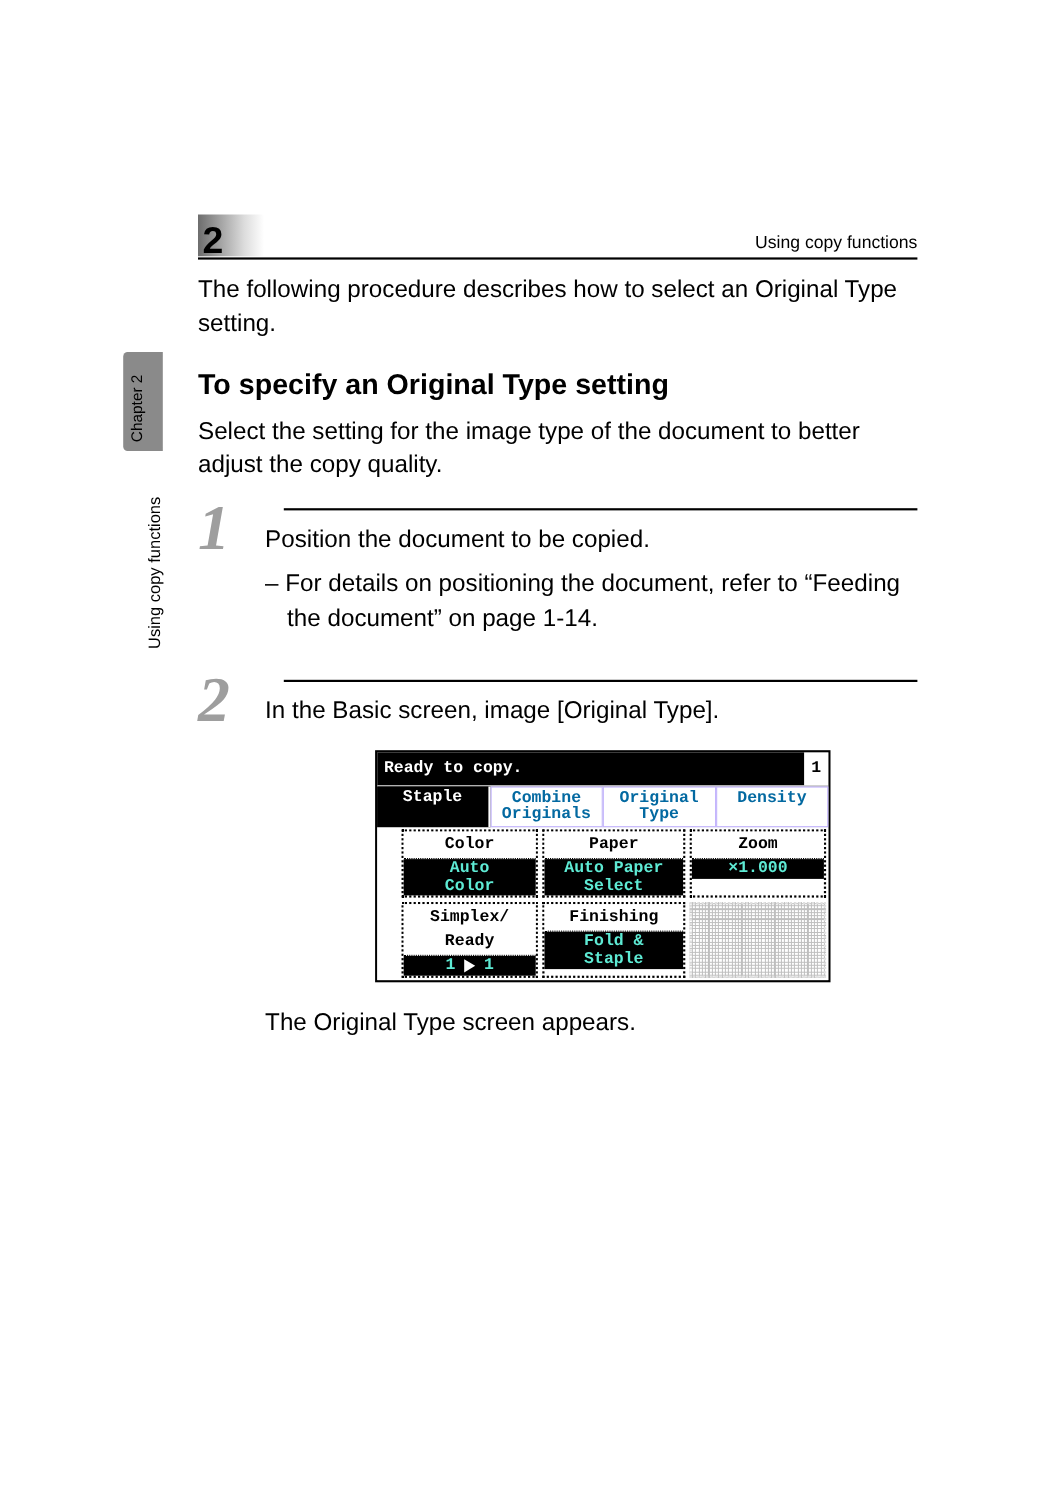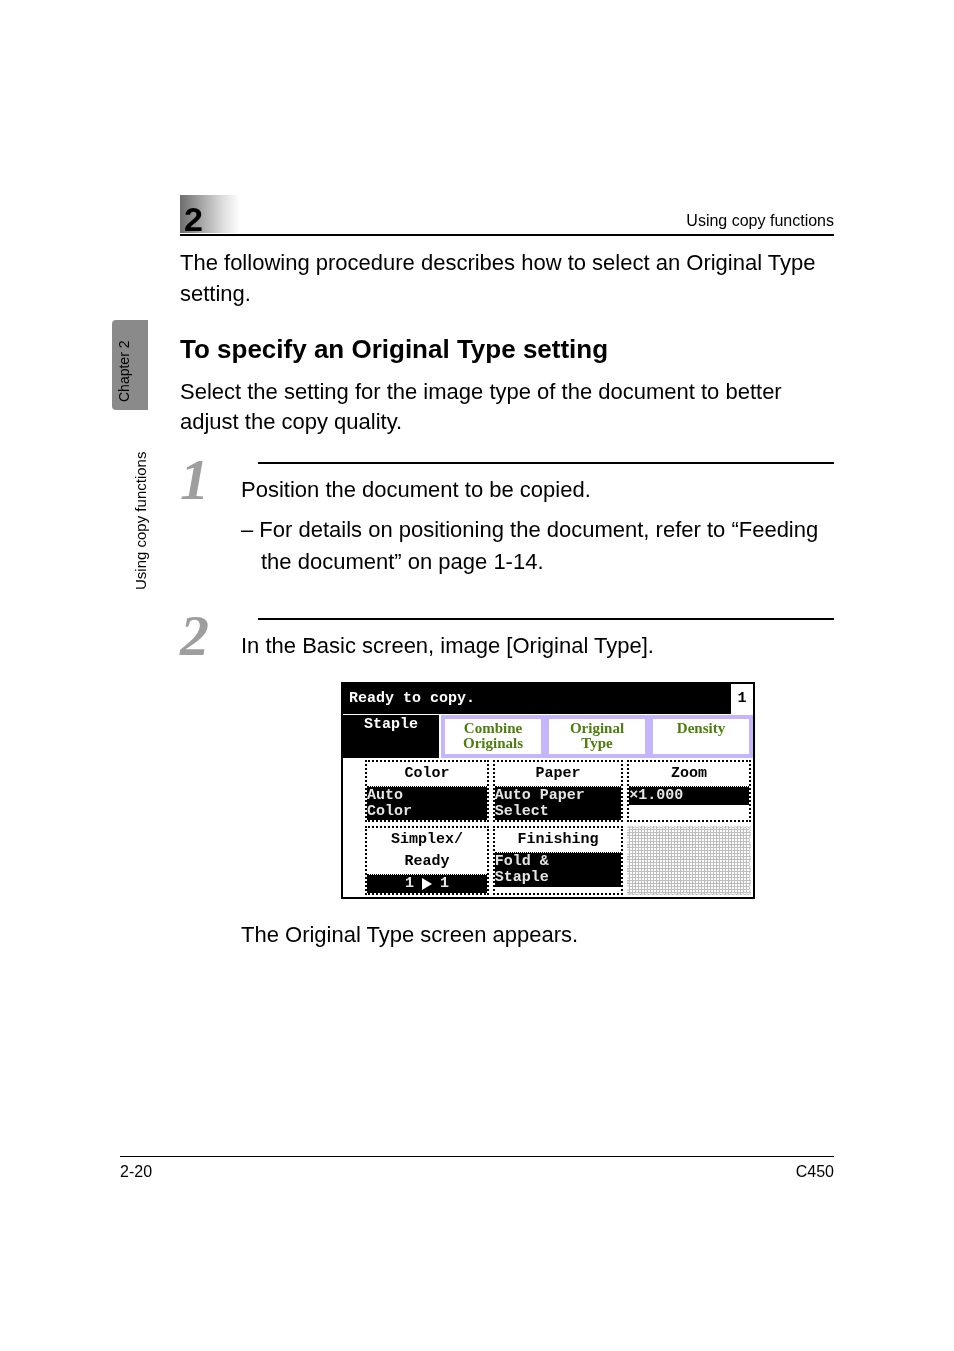--- a/index.html
+++ b/index.html
@@ -155,43 +155,43 @@
     flex:1;
     text-align:center;
     padding: 2px 2px;
     border-right:2px solid #fff;
     line-height:1.05;
     font-weight:bold;
     white-space:pre;
   }
   .ss-tab:last-child { border-right:none; }
   .ss-tab.active { background:#000; color:#fff; }
-  .ss-tab.inactive { background:#fff; color:#4d7c0f; border:4px solid #c4b5fd;font-family:Liberation Serif, serif; }
+  .ss-tab.inactive { background:#fff; color:#0369a1; border:1px solid #c4b5fd; }
   .ss-grid {
     display:grid;
     grid-template-columns: 1fr 1.05fr 1fr;
     background:#fff;
     padding-left:20px;
   }
   .ss-cell {
     border:2px dotted #000;
     margin:2px;
   }
   .ss-cell .lbl {
     background:#fff;
     color:#000;
     text-align:center;
     font-weight:bold;
     padding:1px 0;
     border-bottom:1px dotted #000;
   }
   .ss-cell .val {
     background:#000;
-    color:#e5e5e5;
-    text-align:left;
+    color:#5eead4;
+    text-align:center;
     padding:1px 0;
     font-weight:bold;
     line-height:1.05;
     white-space:pre;
   }
   .ss-cell.arrow .val {
     display:flex; justify-content:center; align-items:center; gap:8px;
   }
   .arrow-icon {
     display:inline-block; width:0;height:0;
@@ -296,17 +296,13 @@
             </div>
             <div class="ss-hash"></div>
           </div>
         </div>
 
         <div style="margin-top:16px">The Original Type screen appears.</div>
       </div>
     </div>
   </div>
 
-  <div class="footer">
-    <span>2-20</span>
-    <span>C450</span>
-  </div>
 </div>
 
 </body></html>

